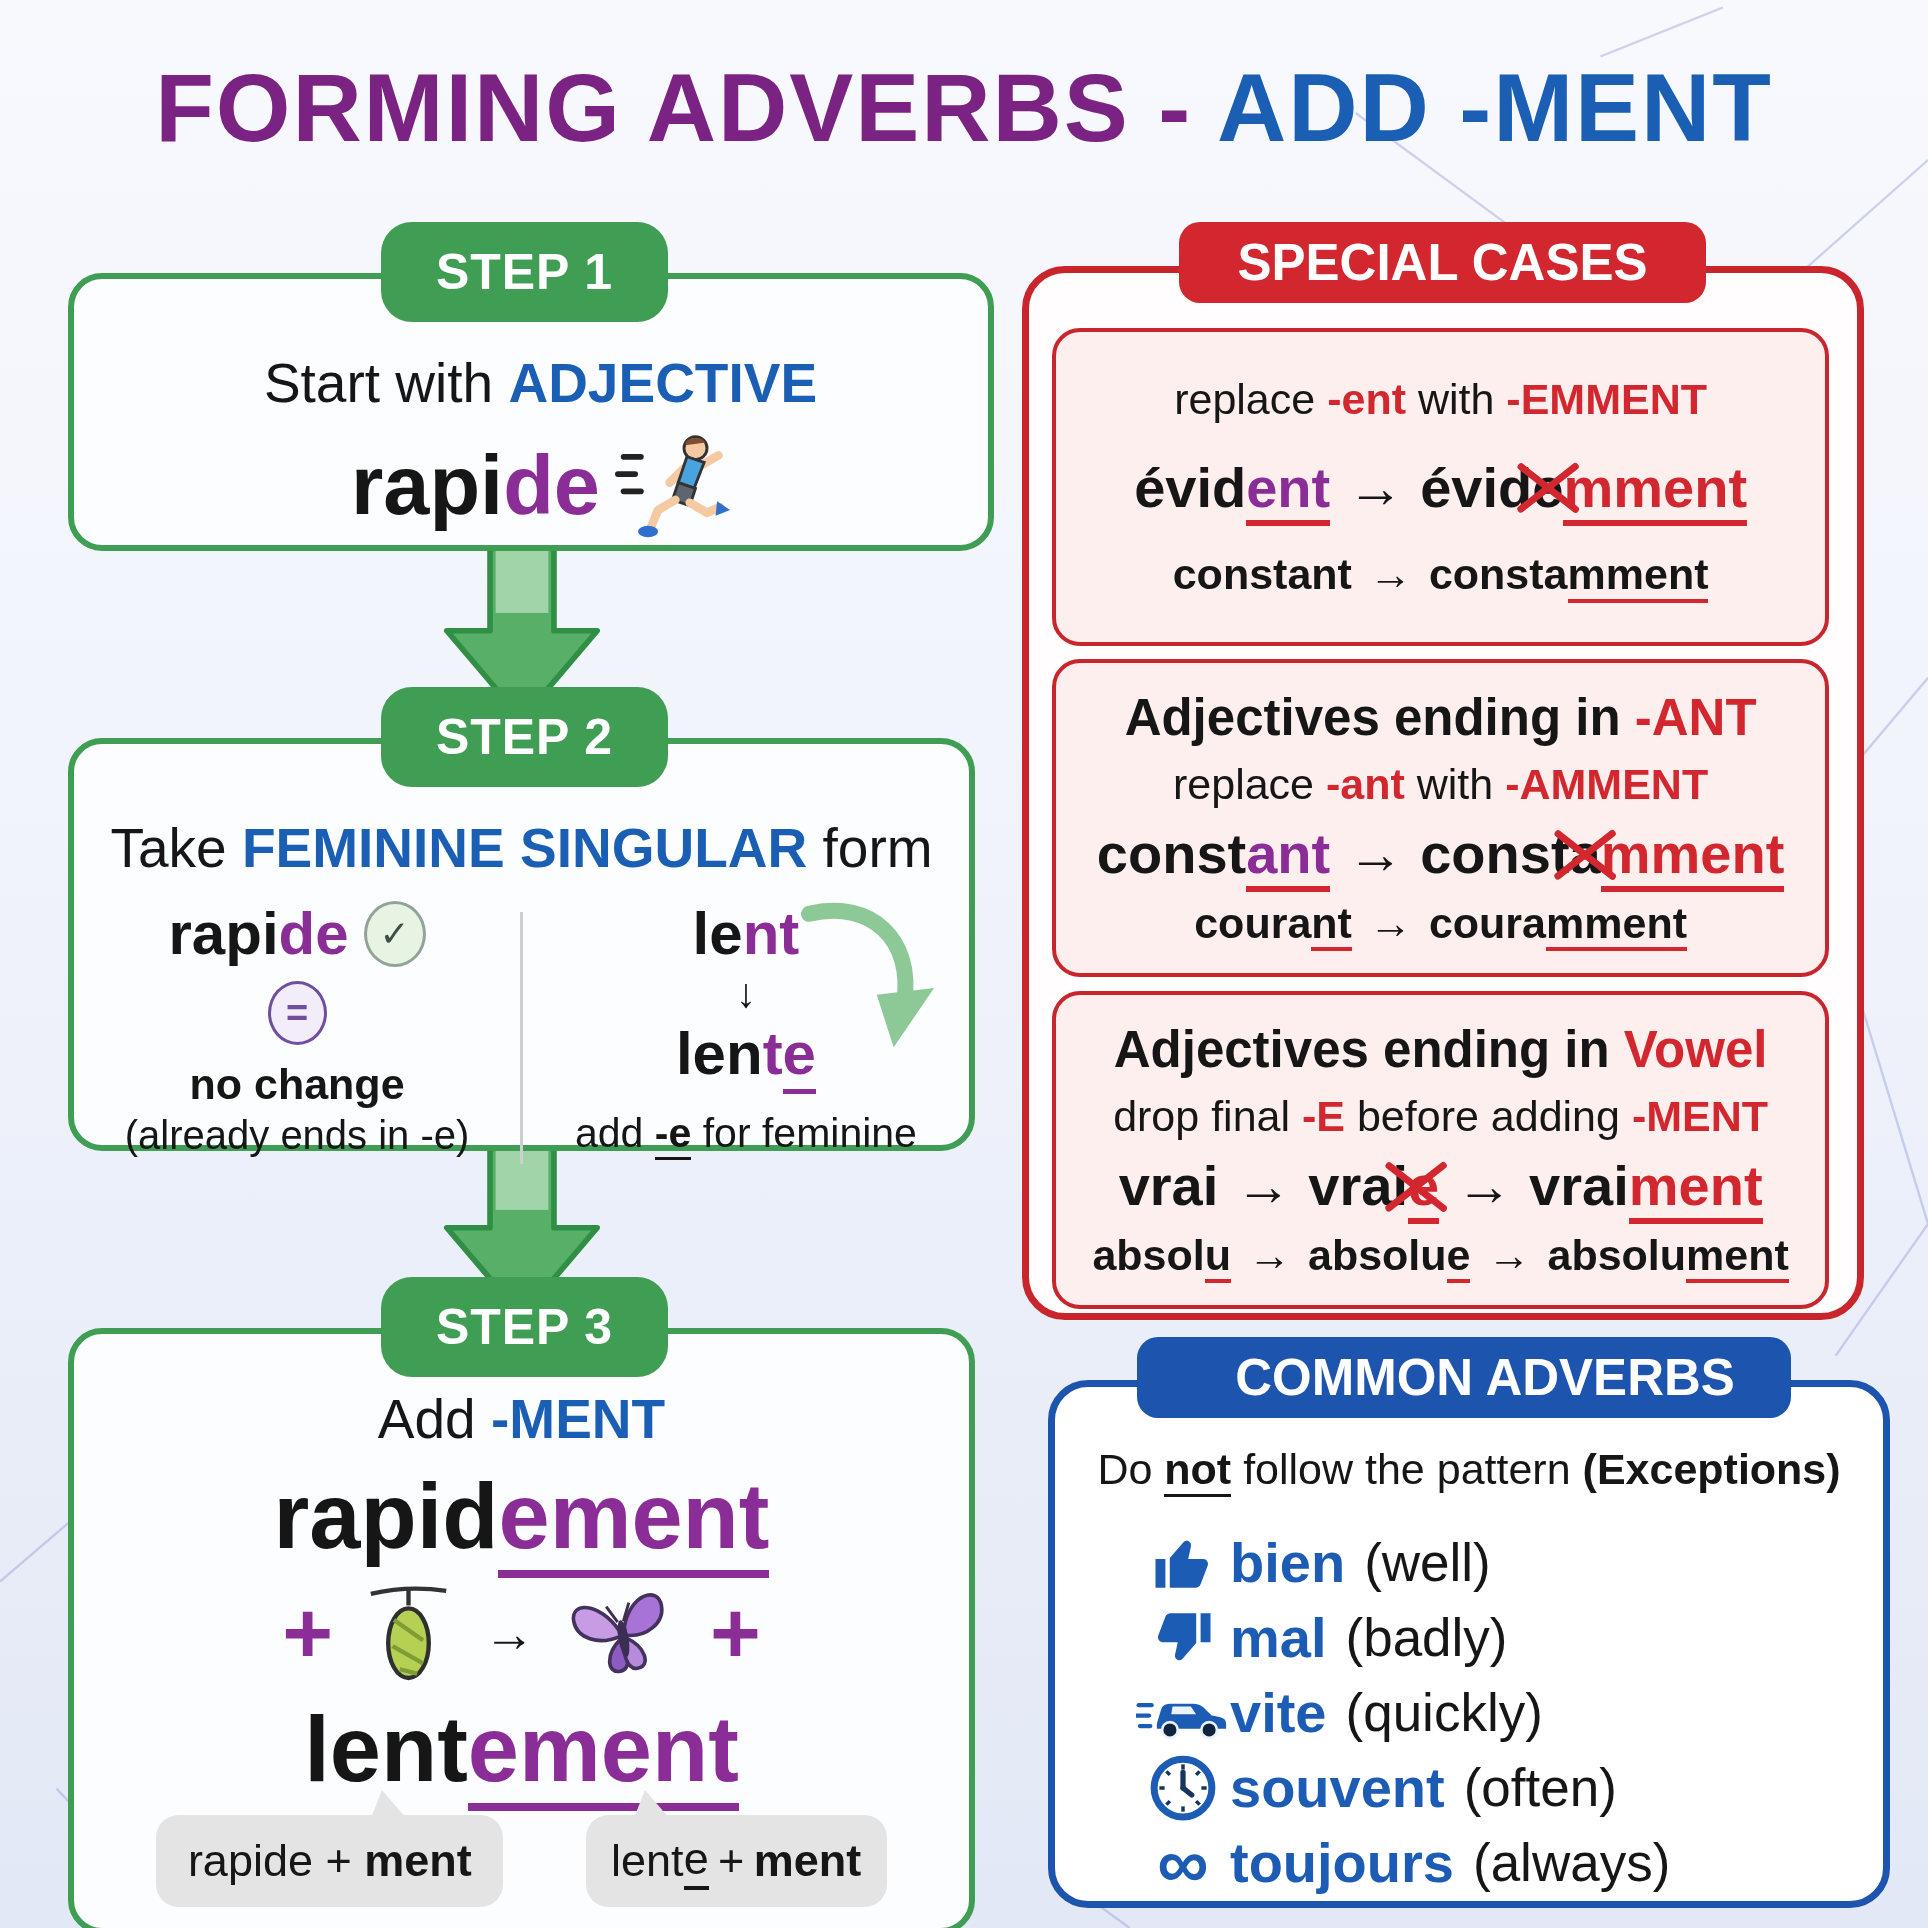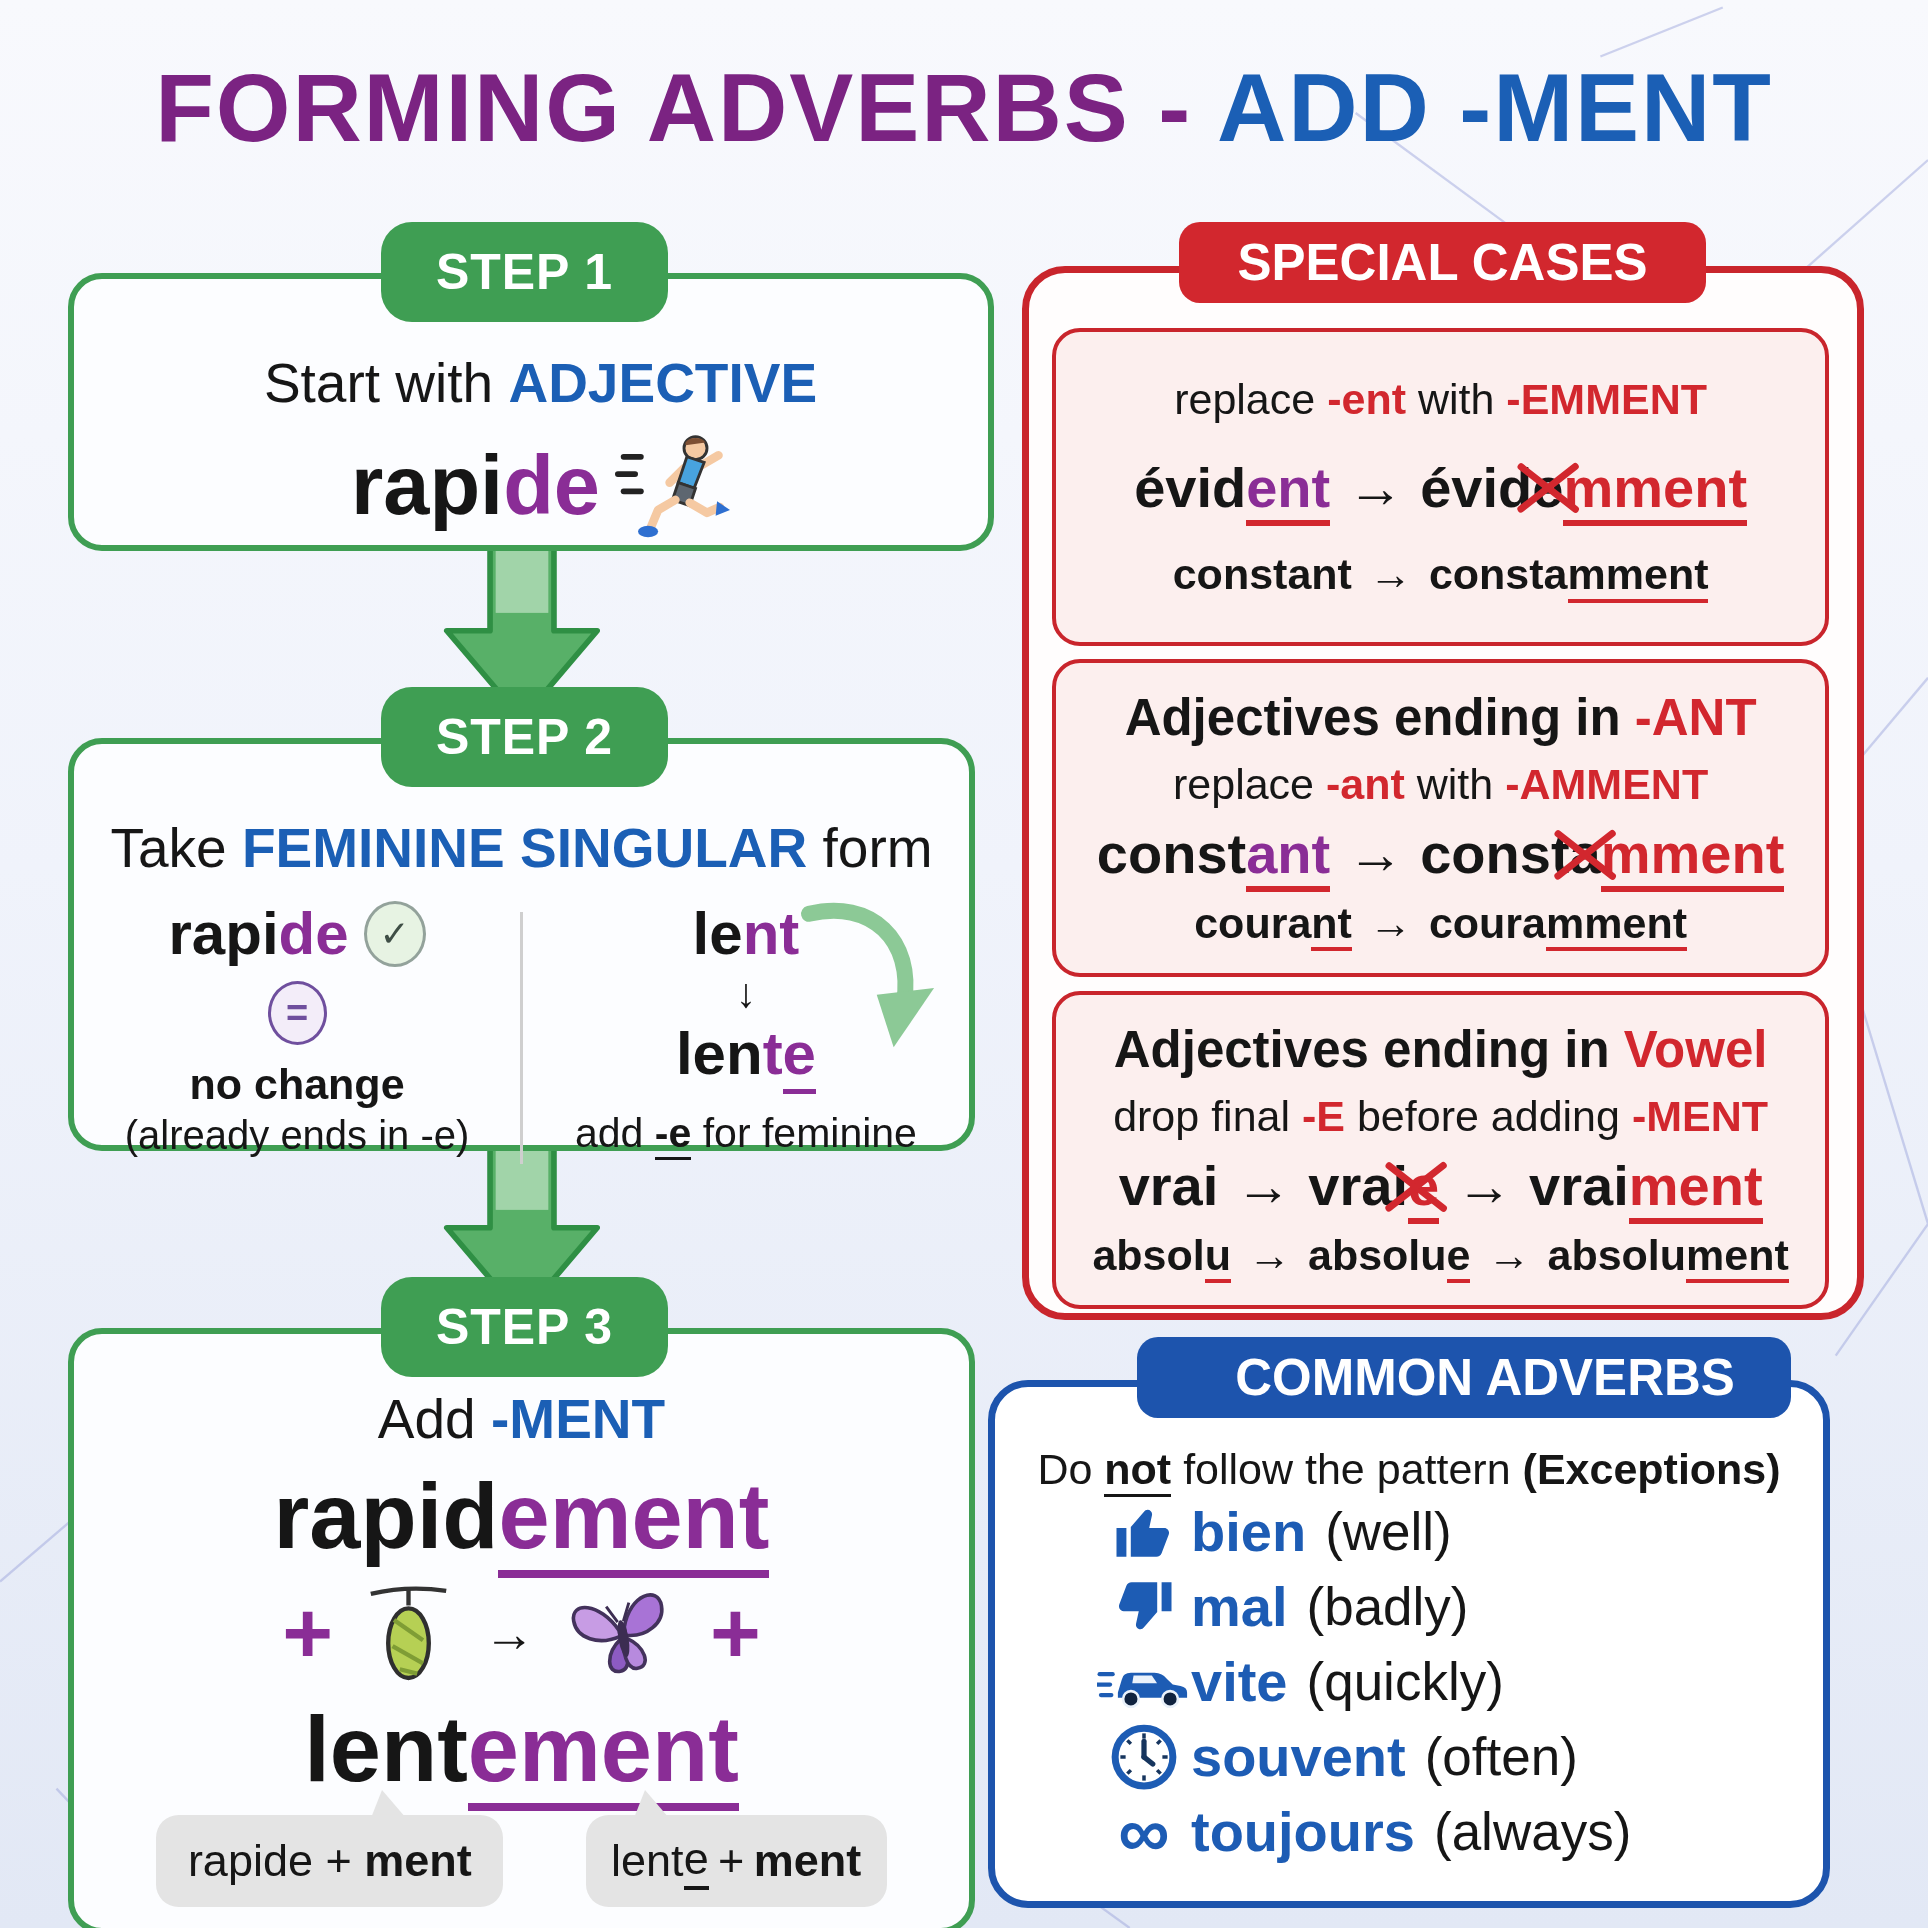--- a/index.html
+++ b/index.html
@@ -251,28 +251,28 @@
       <span class="k">before adding</span>
       <span class="r bold">-MENT</span>
     </div>
     <div class="sc-big"><span class="k">vrai</span><span class="arr">→</span><span class="k">vra</span><span class="xcross"><span class="k">i</span><span class="r ured">e</span></span><span class="arr">→</span><span class="k">vrai</span><span class="r ured">ment</span></div>
     <div class="sc-small"><span class="k">absol</span><span class="k ured">u</span><span class="arr">→</span><span class="k">absolu</span><span class="k ured">e</span><span class="arr">→</span><span class="k">absolu</span><span class="k ured">ment</span></div>
   </div>
 
   <div class="banner" style="left:1137px;top:1337px;width:612px;height:81px;background:#1d54ad;padding-left:42px;">
     <span>COMMON ADVERBS</span>
   </div>
-  <div class="bluebox" style="left:988px;top:1380px;width:828px;height:514px;">
+  <div class="bluebox" style="left:1048px;top:1380px;width:828px;height:514px;gap:16px;">
     <div style="font-size:43px;text-align:center;margin-top:58px;white-space:nowrap;">
       <span class="k">Do</span>
       <span class="k bold ublack">not</span>
       <span class="k">follow the pattern</span>
       <span class="k bold">(Exceptions)</span>
     </div>
-    <div style="display:flex;flex-direction:column;padding-left:102px;">
+    <div style="display:flex;flex-direction:column;margin-top:15px;padding-left:81px;">
       <div class="adv-row">
         <div class="adv-ic">
             <svg width="66" height="66" viewBox="0 0 24 24">
               <path fill="#1d5cb4" d="M2 10.5h3.6V21H2zM7.2 21h9.3c.9 0 1.6-.5 1.9-1.3l2.6-6.8c.4-1.1-.4-2.4-1.6-2.4h-5.5l1-4.6c.2-1-.5-2-1.6-2-.5 0-1 .3-1.3.7L7.2 10.2V21z"></path>
             </svg>
           </div>
         <span class="adv-word">bien</span>
         <span class="adv-tr">(well)</span>
       </div>
       <div class="adv-row">

